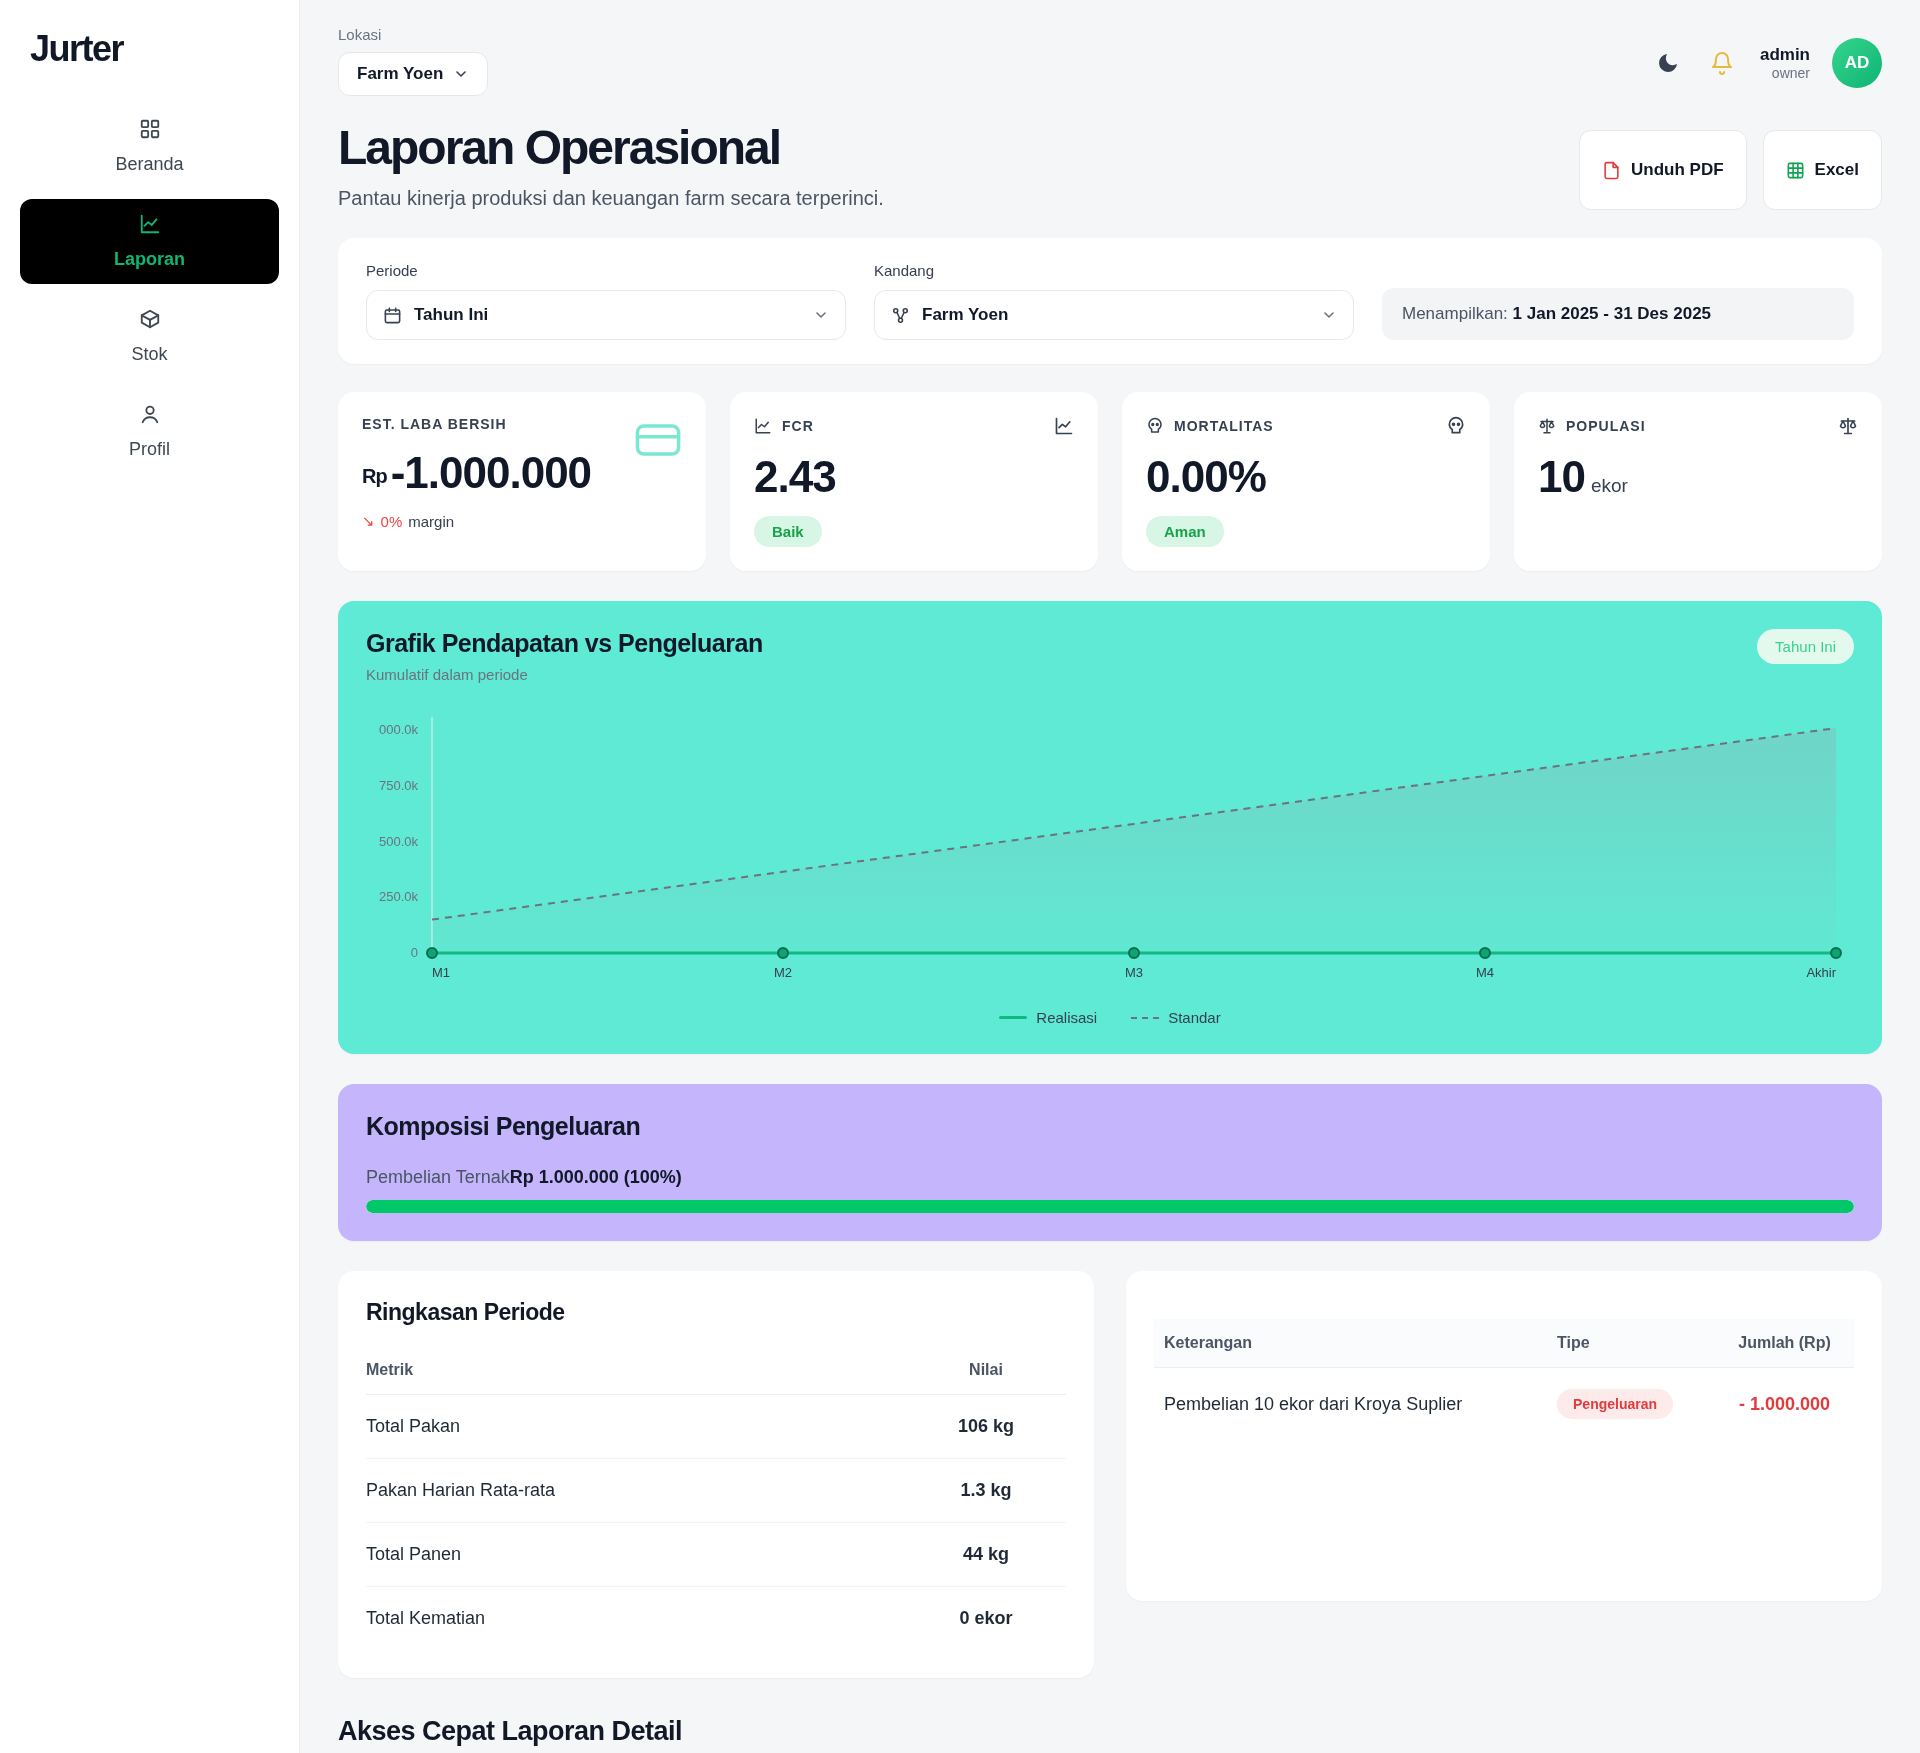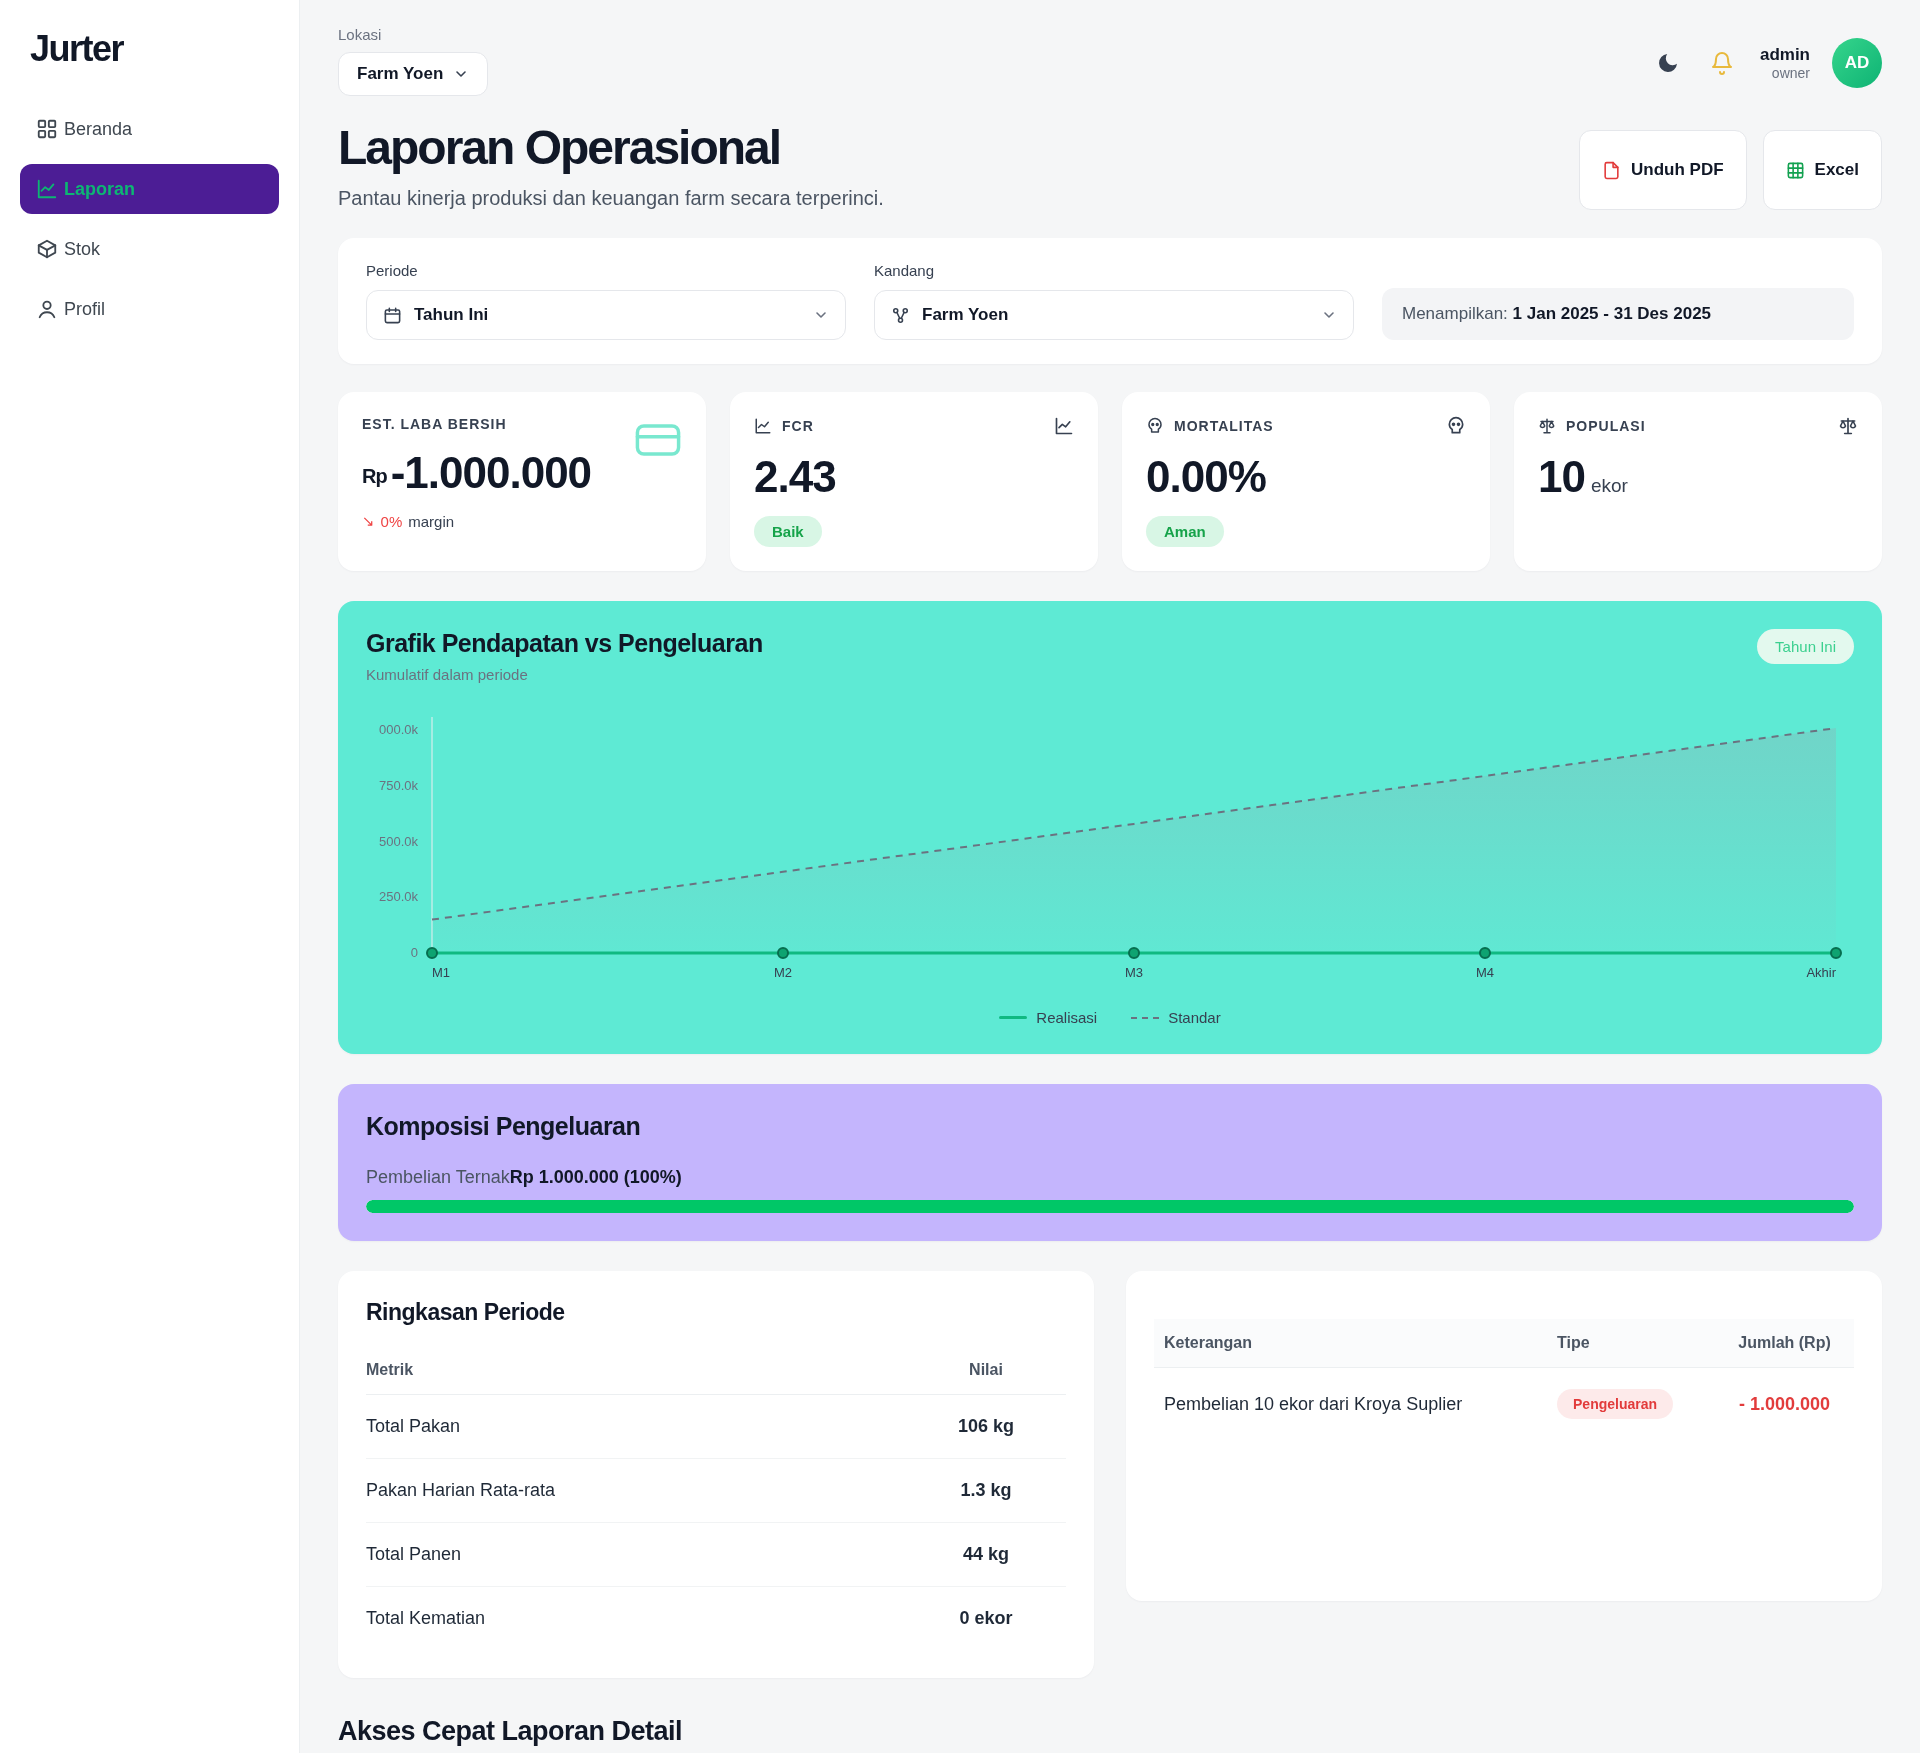--- a/index.html
+++ b/index.html
@@ -4,23 +4,23 @@
 <style>
   * { box-sizing: border-box; }
   body { margin:0; background:#f5f6f7; color:#111827; font-family:"Liberation Sans","DejaVu Sans",sans-serif; }
   svg { display:block; }
   .app { display:flex; width:1920px; min-height:1753px; }
 
   
   .sidebar { width:300px; flex-shrink:0; background:#ffffff; border-right:1px solid #eceff1; display:flex; flex-direction:column; padding:28px 20px 30px; }
   .logo { font-size:36px; font-weight:800; letter-spacing:-1.5px; padding:0 10px 34px; }
   .nav { display:flex; flex-direction:column; gap:10px; }
-  .nav-item { display:flex; align-items:center; gap:6px; padding:14px 16px; border-radius:12px; color:#3f4750; font-size:18px; cursor:pointer; }
+  .nav-item { display:flex; align-items:center; gap:14px; padding:14px 16px; border-radius:12px; color:#3f4750; font-size:18px; cursor:pointer;flex-direction:column; }
   .nav-item svg { color:#3f4750; }
-  .nav-item.active { background:#4c1d95; color:#0db673; font-weight:700; }
+  .nav-item.active { background:#000000; color:#0db673; font-weight:700; }
   .nav-item.active svg { color:#0db673; }
 
   
   .main { flex:1; padding:26px 38px 48px; }
 
   .topbar { display:flex; justify-content:space-between; align-items:flex-start; }
   .lokasi-label { font-size:15px; color:#6b7280; margin-bottom:9px; }
   .farm-pill { display:inline-flex; align-items:center; gap:10px; background:#fff; border:1px solid #e5e7eb; border-radius:12px; padding:11px 18px; font-weight:700; font-size:17px; cursor:pointer; }
   .top-right { display:flex; align-items:center; gap:22px; padding-top:12px; }
   .icon-btn { background:none; border:none; cursor:pointer; padding:4px; color:#374151; }

